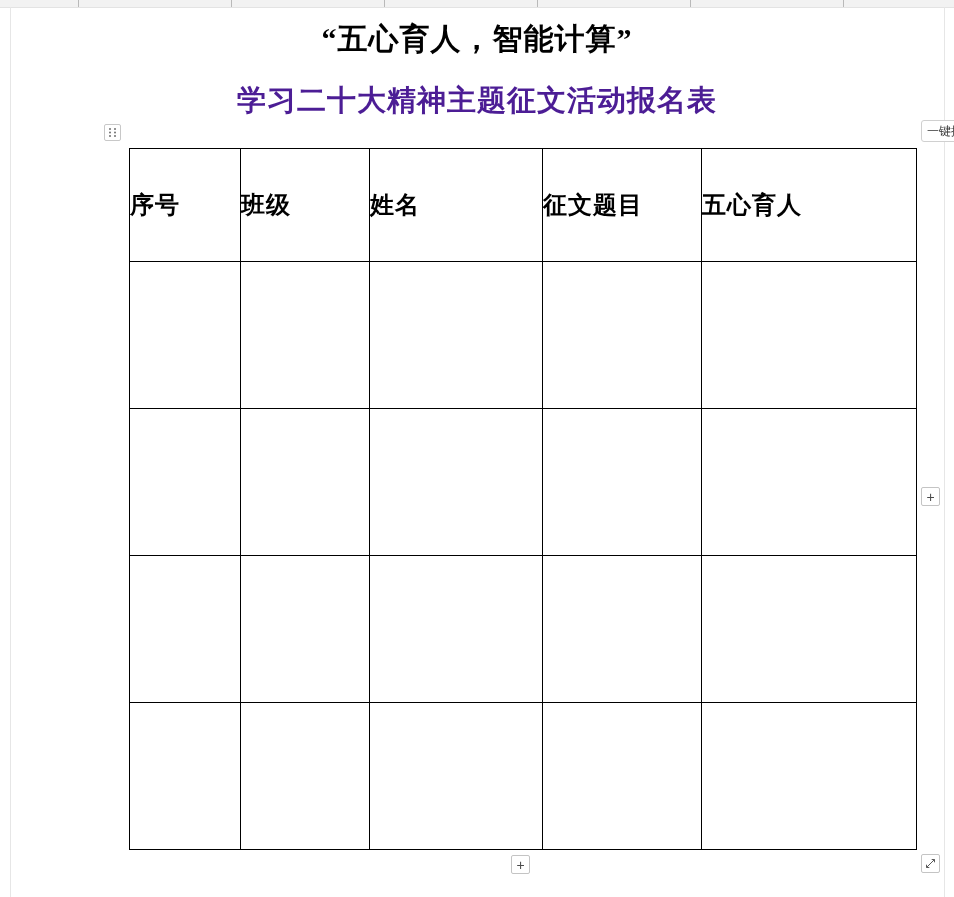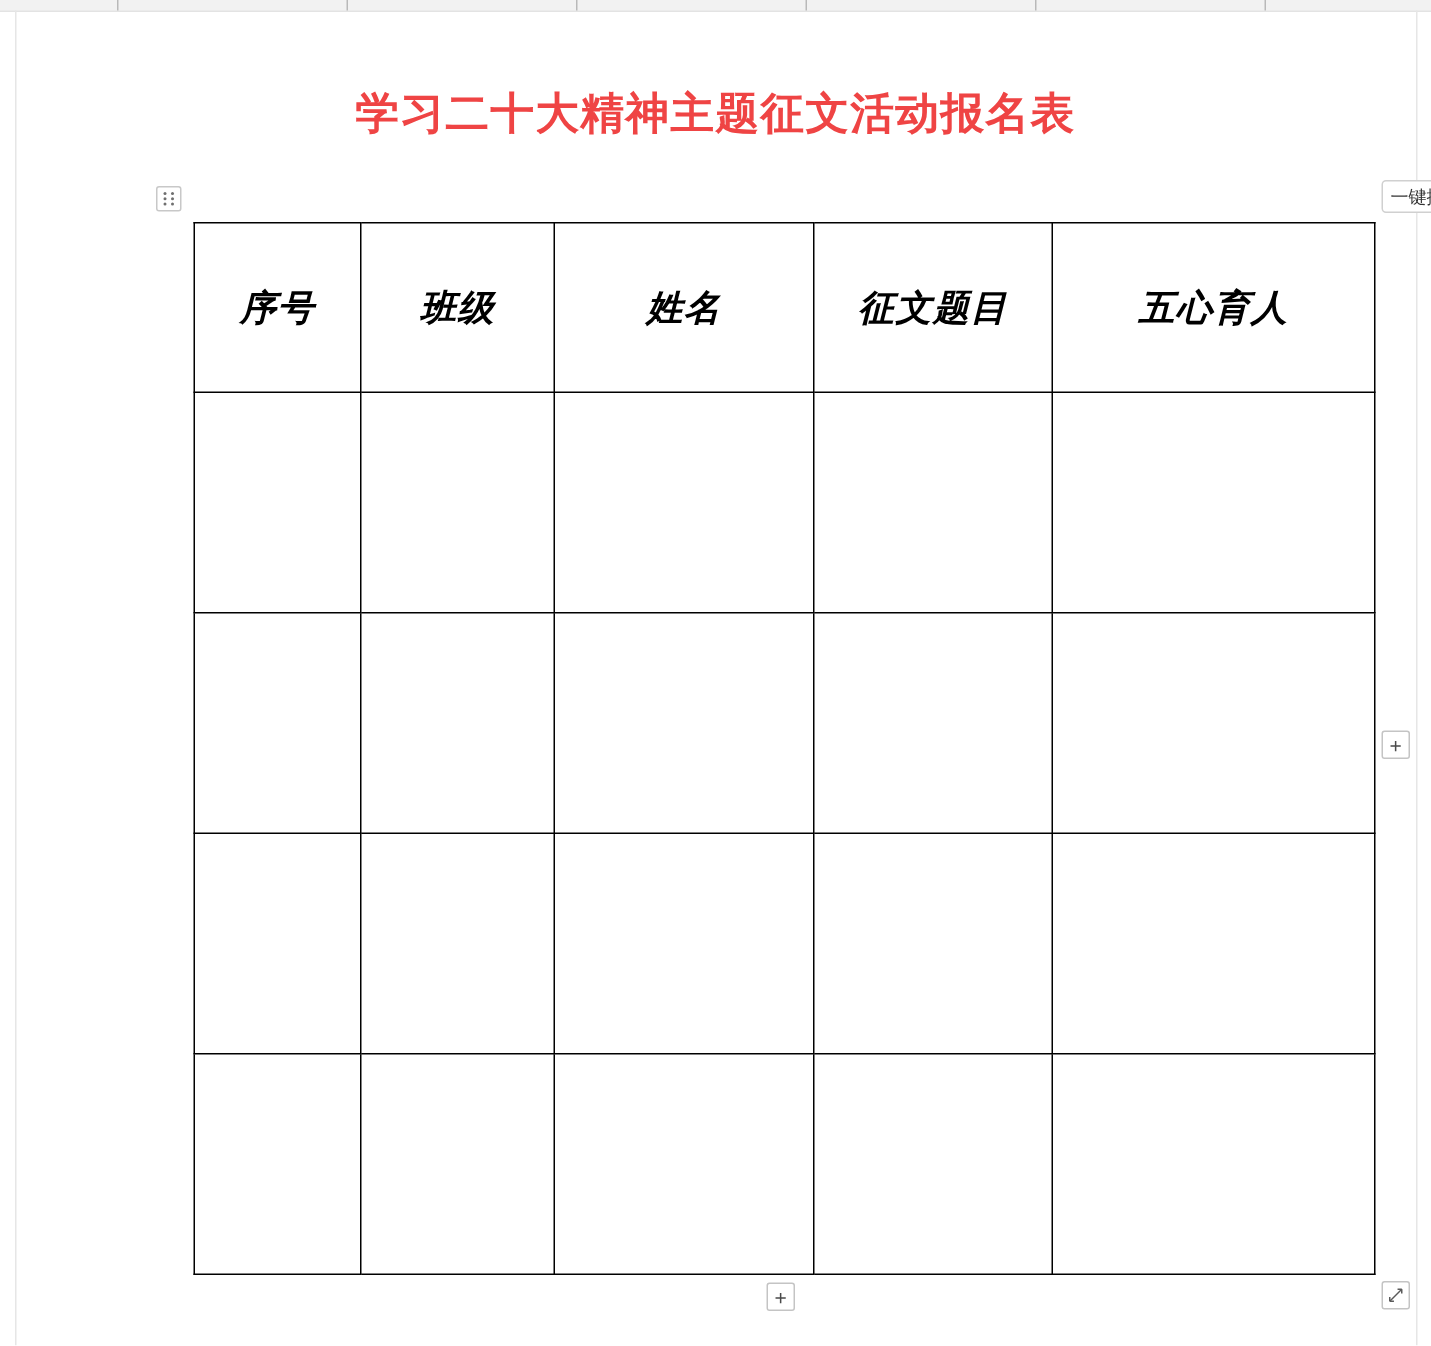--- a/index.html
+++ b/index.html
@@ -73,40 +73,39 @@
     font-weight: bold;
     letter-spacing: 1px;
     line-height: 42px;
     color: #000;
   }
   .title-line2 {
     font-size: 29px;
     font-weight: bold;
     letter-spacing: 1px;
     line-height: 44px;
-    margin-top: 36px;
-    color: #ef4444;
+    margin-top: 18px;
+    color: #4c1d95;
   }
 
   
   .reg-table {
     position: absolute;
     left: 129px;
     top: 148px;
     border-collapse: collapse;
     table-layout: fixed;
     background: #fff;
   }
   .reg-table td, .reg-table th {
     border: 1.5px solid #000;
     padding: 0;
     margin: 0;
-    text-align: center;
+    text-align: left;
     vertical-align: middle;
-    font-style: italic;
   }
   .reg-table thead th {
     height: 112px;
     font-size: 24px;
     font-weight: bold;
     letter-spacing: 1px;
   }
   .reg-table tbody td {
     height: 146px;
   }
@@ -201,20 +200,21 @@
     <div class="tick" style="left:384px;"></div>
     <div class="tick" style="left:537px;"></div>
     <div class="tick" style="left:690px;"></div>
     <div class="tick" style="left:843px;"></div>
   </div>
 
   <div class="doc-edge-left"></div>
   <div class="doc-edge-right"></div>
 
   <div class="title-block">
+    <div class="title-line1">“五心育人，智能计算”</div>
     <div class="title-line2">学习二十大精神主题征文活动报名表</div>
   </div>
 
   <table class="reg-table">
     <thead>
       <tr>
         <th class="col-0">序号</th>
         <th class="col-1">班级</th>
         <th class="col-2">姓名</th>
         <th class="col-3">征文题目</th>

